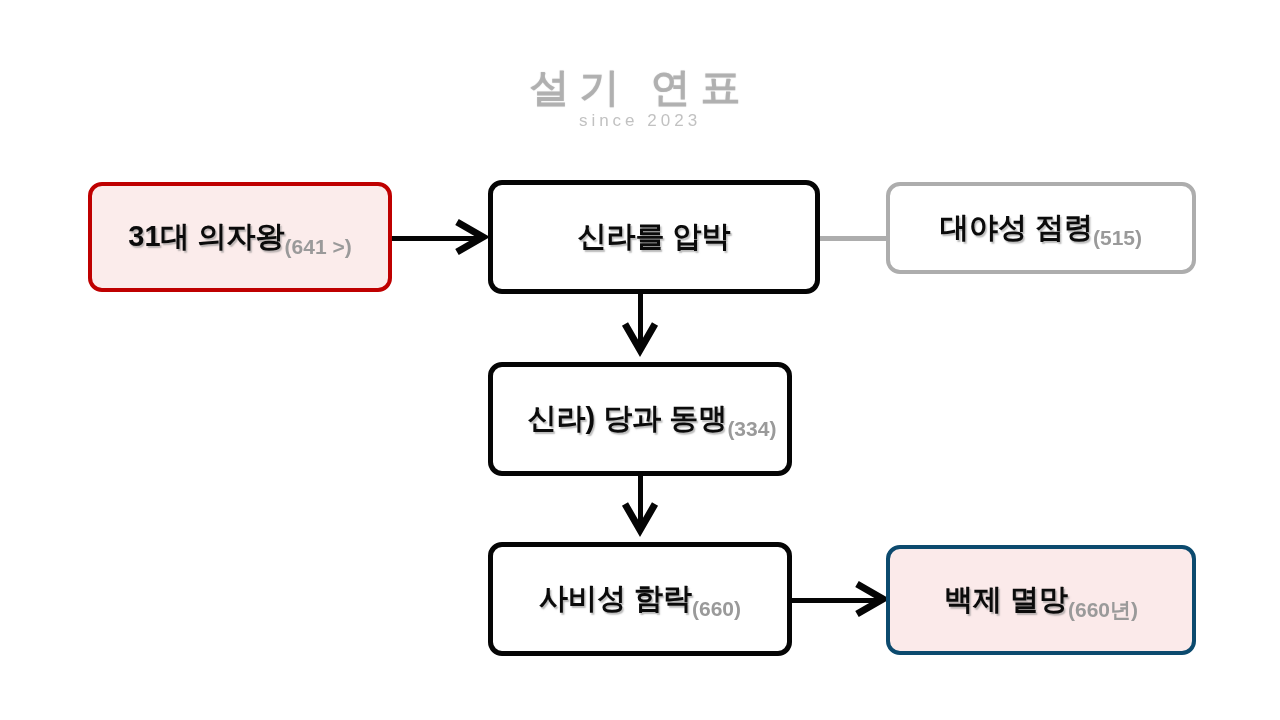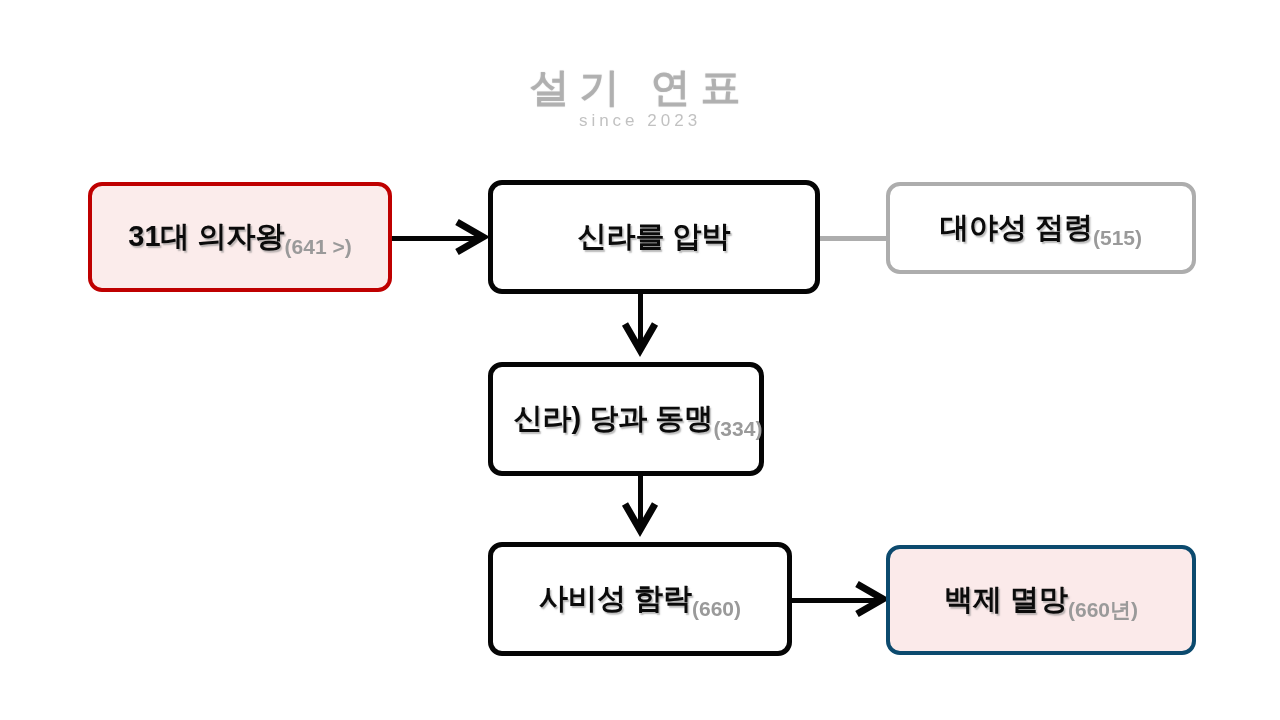--- a/index.html
+++ b/index.html
@@ -156,21 +156,21 @@
 
 <div class="node is-black" style="left:488px; top:180px; width:332px; height:114px;">
   <div class="title">신라를 압박</div>
 </div>
 
 <div class="node is-gray" style="left:886px; top:182px; width:310px; height:92px;">
   <div class="title">대야성 점령</div>
   <div class="subtitle">(515)</div>
 </div>
 
-<div class="node is-black" style="left:488px; top:362px; width:276px; height:114px;padding-left:24px;">
+<div class="node is-black" style="left:488px; top:362px; width:304px; height:114px;padding-left:24px;">
   <div class="title">신라) 당과 동맹</div>
   <div class="subtitle">(334)</div>
 </div>
 
 <div class="node is-black" style="left:488px; top:542px; width:304px; height:114px;">
   <div class="title">사비성 함락</div>
   <div class="subtitle">(660)</div>
 </div>
 
 <div class="node is-red-bright" style="left:886px; top:545px; width:310px; height:110px;">

